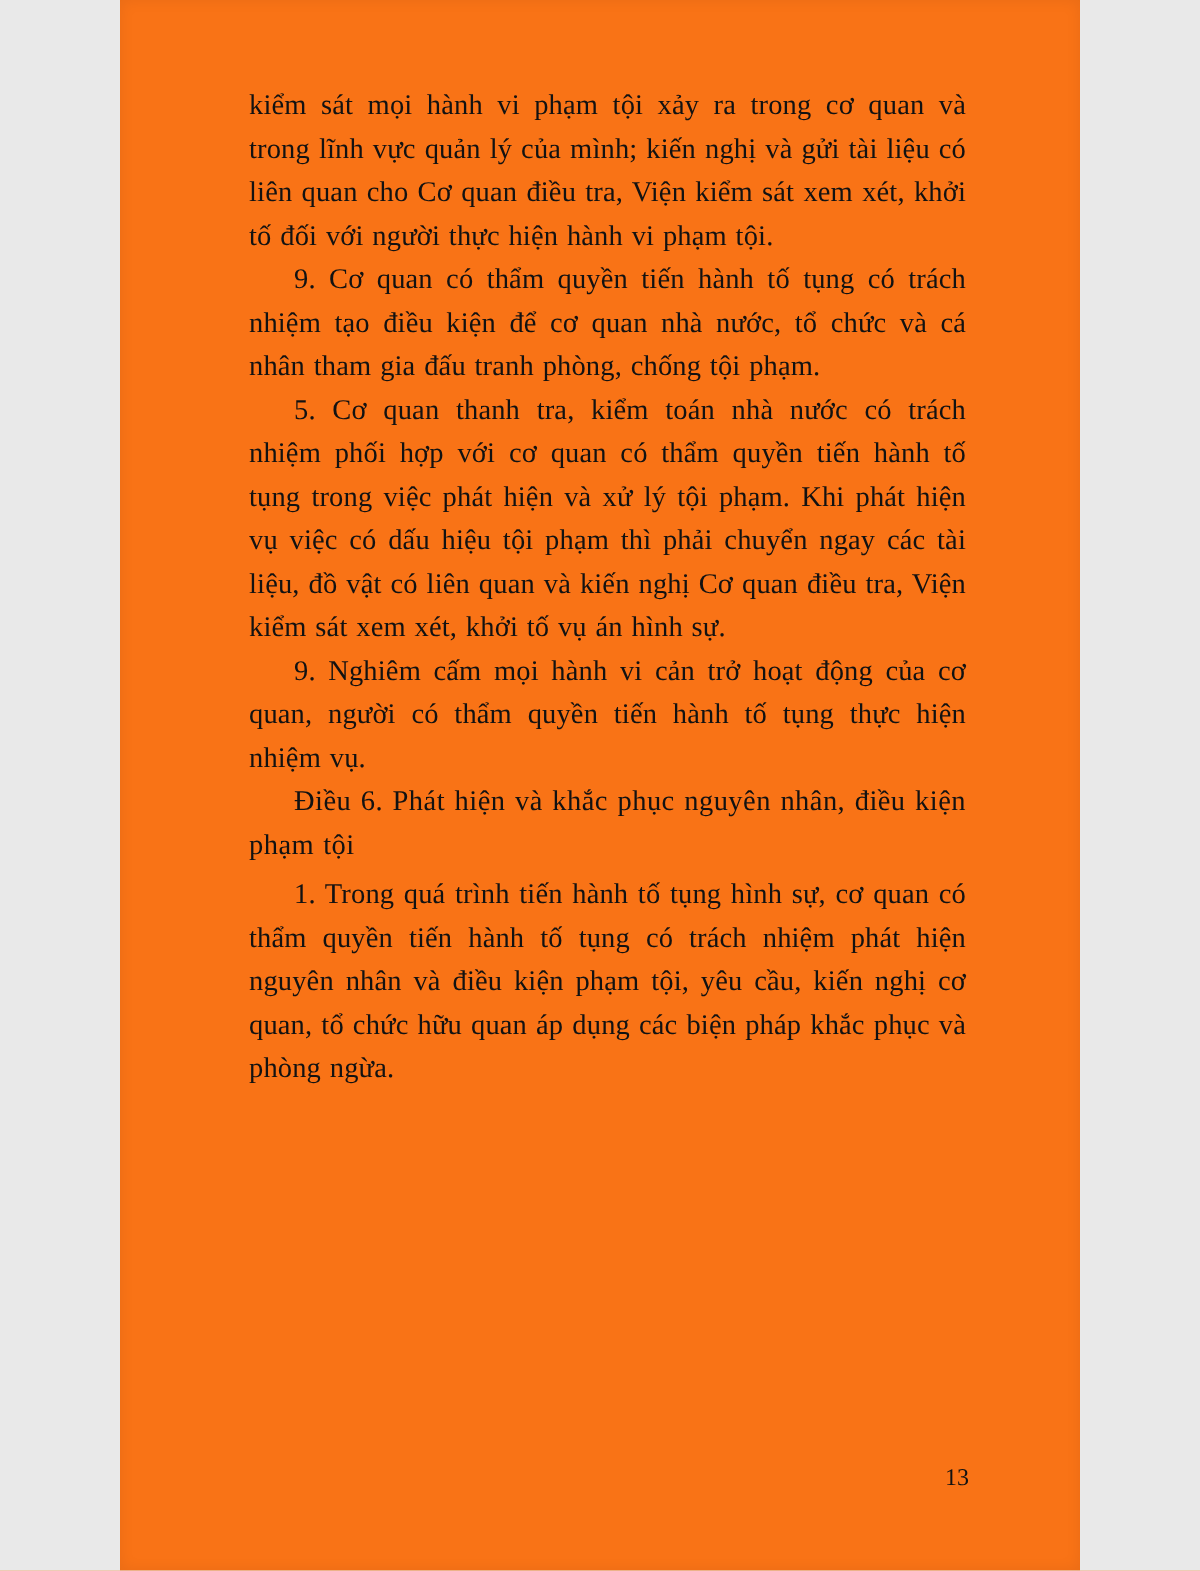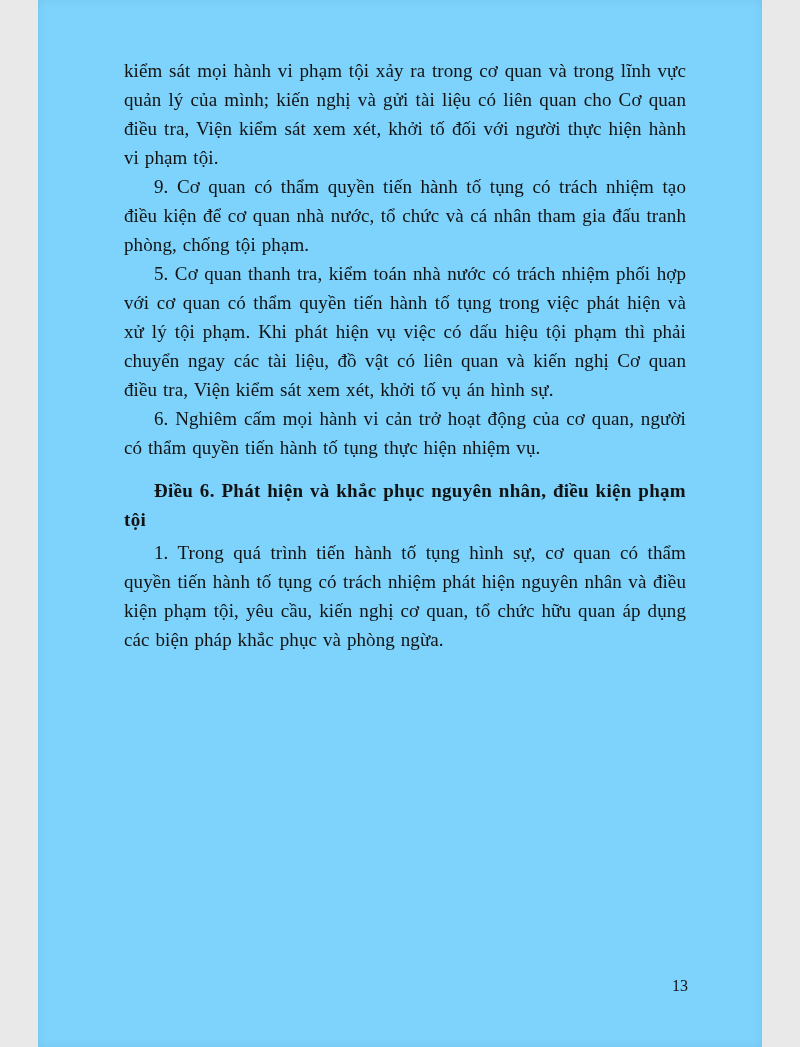--- a/index.html
+++ b/index.html
@@ -3,24 +3,24 @@
 <meta charset="utf-8">
 <title>Scanned book page</title>
 <style>
   html, body {
     margin: 0;
     padding: 0;
     background: #e9e9e9;
   }
   .page {
     position: relative;
-    width: 724px;
+    width: 640px;
     height: 1047px;
     margin: 0 auto;
-    background: #7dd3fc;
+    background: #f97316;
     box-shadow: inset 0 0 10px rgba(0,0,0,0.07);
     overflow: hidden;
     font-family: "Liberation Serif", "DejaVu Serif", serif;
     color: #121212;
   }
   .content {
     position: absolute;
     top: 56px;
     left: 86px;
     right: 76px;
@@ -31,40 +31,39 @@
     word-spacing: 1px;
   }
   .para {
     margin: 0;
     text-indent: 30px;
   }
   .para.continuation {
     text-indent: 0;
   }
   .para.heading {
-    font-weight: bold;
-    margin-top: 14px;
+    font-weight: normal;
     margin-bottom: 4px;
     letter-spacing: 0.3px;
   }
   .page-number {
     position: absolute;
     right: 74px;
     bottom: 50px;
     font-size: 16px;
     line-height: 22px;
     color: #121212;
   }
 </style>
 </head>
 <body>
 
 <div class="page">
   <div class="content">
     <p class="para continuation">kiểm sát mọi hành vi phạm tội xảy ra trong cơ quan và trong lĩnh vực quản lý của mình; kiến nghị và gửi tài liệu có liên quan cho Cơ quan điều tra, Viện kiểm sát xem xét, khởi tố đối với người thực hiện hành vi phạm tội.</p>
     <p class="para">9. Cơ quan có thẩm quyền tiến hành tố tụng có trách nhiệm tạo điều kiện để cơ quan nhà nước, tổ chức và cá nhân tham gia đấu tranh phòng, chống tội phạm.</p>
     <p class="para">5. Cơ quan thanh tra, kiểm toán nhà nước có trách nhiệm phối hợp với cơ quan có thẩm quyền tiến hành tố tụng trong việc phát hiện và xử lý tội phạm. Khi phát hiện vụ việc có dấu hiệu tội phạm thì phải chuyển ngay các tài liệu, đồ vật có liên quan và kiến nghị Cơ quan điều tra, Viện kiểm sát xem xét, khởi tố vụ án hình sự.</p>
-    <p class="para">6. Nghiêm cấm mọi hành vi cản trở hoạt động của cơ quan, người có thẩm quyền tiến hành tố tụng thực hiện nhiệm vụ.</p>
+    <p class="para">9. Nghiêm cấm mọi hành vi cản trở hoạt động của cơ quan, người có thẩm quyền tiến hành tố tụng thực hiện nhiệm vụ.</p>
     <p class="para heading">Điều 6. Phát hiện và khắc phục nguyên nhân, điều kiện phạm tội</p>
     <p class="para">1. Trong quá trình tiến hành tố tụng hình sự, cơ quan có thẩm quyền tiến hành tố tụng có trách nhiệm phát hiện nguyên nhân và điều kiện phạm tội, yêu cầu, kiến nghị cơ quan, tổ chức hữu quan áp dụng các biện pháp khắc phục và phòng ngừa.</p>
   </div>
   <div class="page-number">13</div>
 </div>
 
 </body></html>

